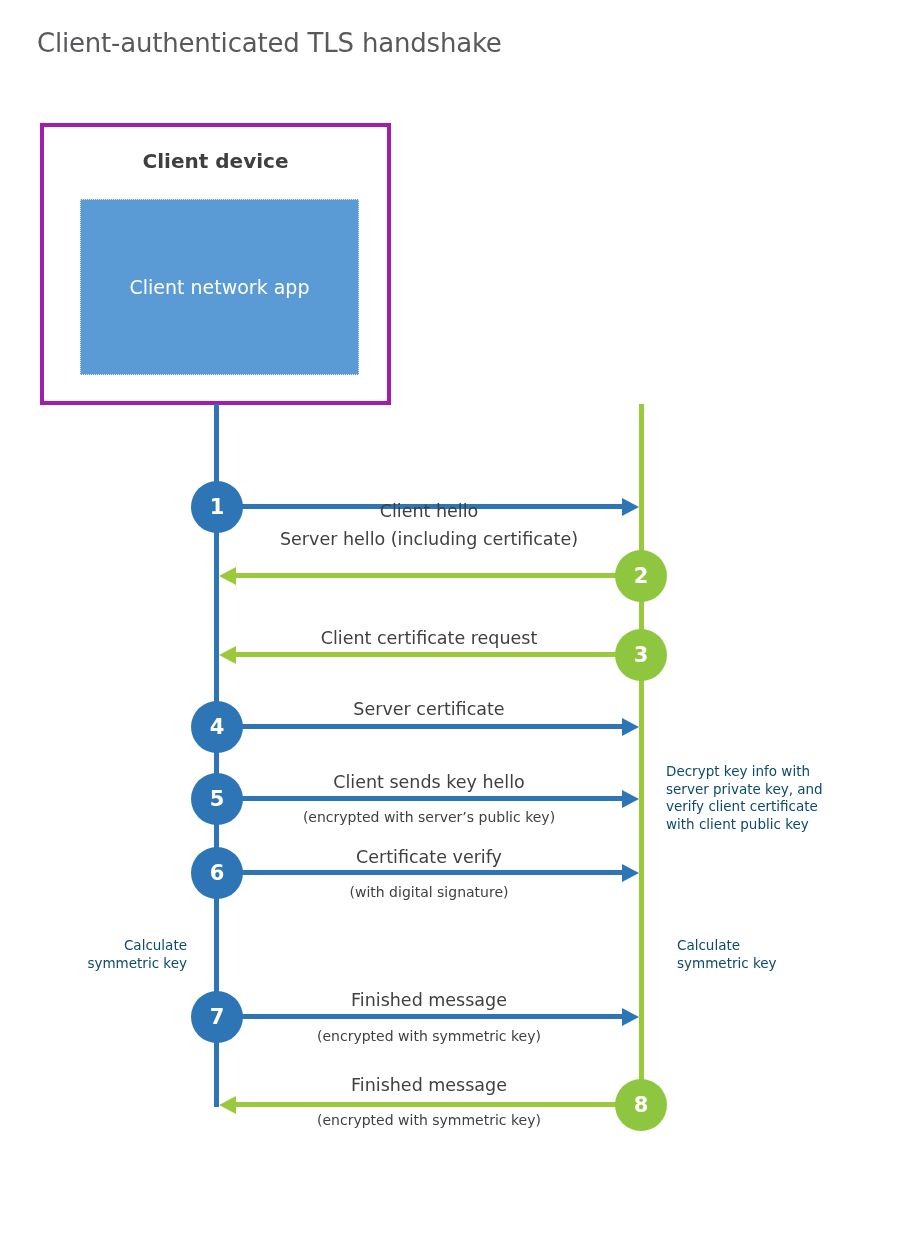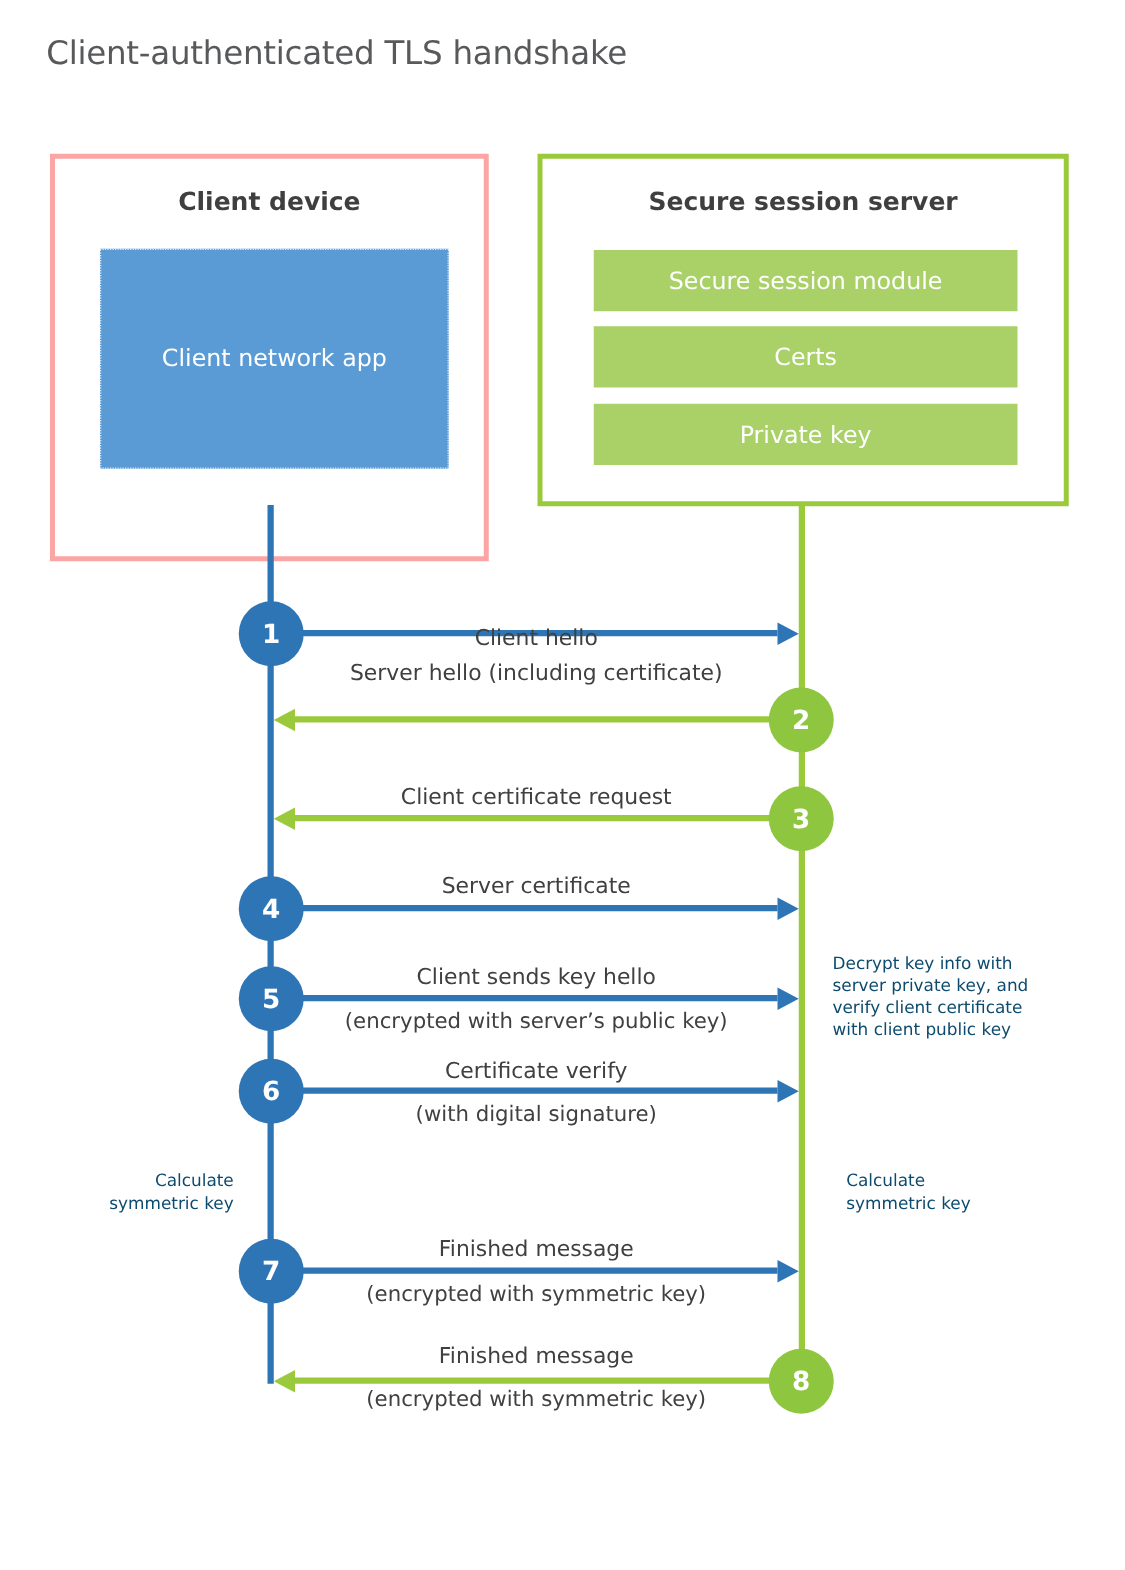--- a/index.html
+++ b/index.html
@@ -3,21 +3,21 @@
 <meta charset="utf-8">
 <style>
   html,body{margin:0;padding:0;background:#ffffff;}
   body{font-family:"DejaVu Sans","Liberation Sans",sans-serif;}
   .canvas{position:relative;width:900px;height:1256px;background:#ffffff;overflow:hidden;}
 
   .page-title{position:absolute;left:37px;top:28px;font-size:26px;font-weight:400;color:#58595b;letter-spacing:-0.2px;}
 
   
   .outer-box{position:absolute;top:123px;background:#ffffff;box-sizing:border-box;}
-  .client-box{left:40px;width:351px;height:326px;border:4px solid #fca5a5;}
+  .client-box{left:40px;width:351px;height:282px;border:4px solid #a21caf;}
   .server-box{left:430px;width:425px;height:282px;border:4px solid #9aca3c;}
   .box-title{position:absolute;left:0;top:22px;width:100%;text-align:center;font-size:20px;font-weight:bold;color:#3f3f3f;}
   .app-box{position:absolute;left:36px;top:72px;width:277px;height:174px;background:#5b9bd5;border:1px dotted #dce9f7;
            display:flex;align-items:center;justify-content:center;text-align:center;color:#ffffff;font-size:19px;line-height:1.6;}
   .module-bar{position:absolute;left:41px;width:339px;height:49px;background:#a9d167;
               display:flex;align-items:center;justify-content:center;color:#ffffff;font-size:19px;}
   .bar-0{top:73px;} .bar-1{top:134px;} .bar-2{top:196px;}
 
   
   .vline{position:absolute;width:5px;}
@@ -37,44 +37,38 @@
   .to-client .arrow-head{left:219px;}
 
   
   .step-circle{position:absolute;width:52px;height:52px;border-radius:50%;display:flex;align-items:center;justify-content:center;
                color:#ffffff;font-size:21px;font-weight:bold;z-index:5;}
   .step-circle.c-blue{background:#2e75b6;left:191px;}
   .step-circle.c-green{background:#8fc63f;left:615px;}
 
   
   .msg-label{position:absolute;left:217px;width:424px;text-align:center;font-size:17.5px;color:#404040;line-height:22px;}
-  .msg-sub{position:absolute;left:217px;width:424px;text-align:center;font-size:17px;color:#404040;line-height:18px;}
+  .msg-sub{position:absolute;left:217px;width:424px;text-align:center;font-size:14px;color:#404040;line-height:18px;}
   .side-note{position:absolute;font-size:13.5px;color:#0c4a6e;line-height:17.5px;white-space:pre-line;}
   .note-decrypt{left:666px;top:763px;width:175px;text-align:left;}
   .note-calc-left{left:40px;top:937px;width:147px;text-align:right;}
   .note-calc-right{left:677px;top:937px;width:160px;text-align:left;}
 </style>
 </head>
 <body>
 
 <div class="canvas">
 
   <div class="page-title">Client-authenticated TLS handshake</div>
 
   <div class="outer-box client-box">
     <div class="box-title">Client device</div>
     <div class="app-box">Client network app</div>
   </div>
 
-  <div class="outer-box server-box">
-    <div class="box-title">Secure session server</div>
-    <div class="module-bar bar-0">Secure session module</div>
-    <div class="module-bar bar-1">Certs</div>
-    <div class="module-bar bar-2">Private key</div>
-  </div>
 
   <div class="vline client-line"></div>
   <div class="vline server-line"></div>
 
   <div class="blue to-server">
     <div class="arrow-body" style="top:504px;"></div>
     <div class="arrow-head" style="top:498px;"></div>
   </div>
   <div class="msg-label" style="top:500px;">Client hello</div>
   <div class="step-circle c-blue" style="top:481px;">1</div>

